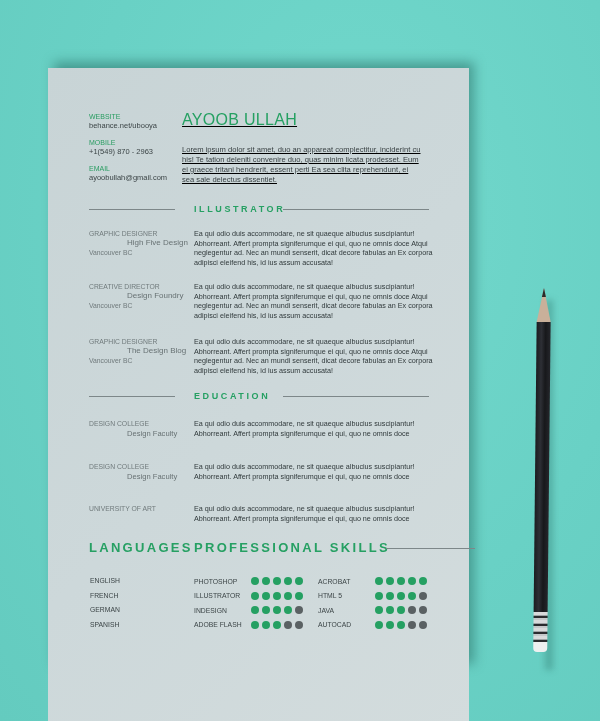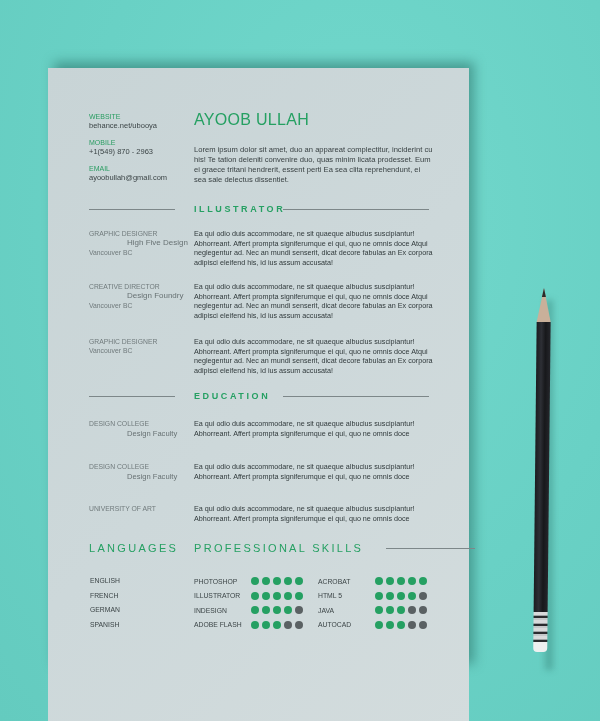--- a/index.html
+++ b/index.html
@@ -17,21 +17,21 @@
     background: rgba(40,110,100,0.55);
     filter: blur(6px);
   }
   .paper {
     position: absolute; left: 48px; top: 68px; width: 421px; height: 672px;
     background: linear-gradient(135deg, #c8d4d6 0%, #cdd8da 50%, #d3dcdd 100%);
     border-bottom: 2px solid #e8eef0;
     box-sizing: border-box;
   }
   .left-col { position: absolute; left: 41px; width: 100px; }
-  .right-col { position: absolute; left: 146px; width: 240px; }
+  .right-col { position: absolute; left: 134px; width: 240px; text-decoration: underline; }
   .label-green {
     font-size: 7px; color: #2a9d62; text-transform: uppercase; line-height: 9px;
   }
   .contact-val { font-size: 7.5px; color: #3c4547; line-height: 10px; margin-bottom: 7px; }
   .name {
     font-size: 16px; color: #25a062; letter-spacing: 0.3px; line-height: 18px;
   }
   .intro {
     font-size: 7.6px; color: #3a4244; line-height: 10px; margin-top: 16px; width: 240px;
   }
@@ -48,22 +48,22 @@
   }
   .entry { position: absolute; left: 41px; width: 340px; }
   .entry .role { font-size: 6.8px; color: #707a7c; line-height: 9px; text-transform: uppercase; }
   .entry .org { font-size: 8px; color: #687274; line-height: 10px; margin-left: 38px; }
   .entry .loc { font-size: 6.8px; color: #707a7c; line-height: 9px; }
   .entry .desc {
     position: absolute; left: 105px; top: 0; width: 240px;
     font-size: 7.2px; color: #30393b; line-height: 9.6px;
   }
   .small-head {
-    position: absolute; font-size: 11px; letter-spacing: 2.3px; color: #26a063;
-    font-weight: normal; line-height: 12px;
+    position: absolute; font-size: 13px; letter-spacing: 2.3px; color: #26a063;
+    font-weight: bold; line-height: 12px;
   }
   .lang-item { font-size: 6.8px; color: #3b4446; line-height: 14.5px; text-transform: uppercase; }
   .skills-grid { position: absolute; }
   .skill-row { display: flex; align-items: center; height: 14.5px; }
   .skill-name { font-size: 6.8px; color: #3b4446; width: 57px; text-transform: uppercase; }
   .dots { display: flex; gap: 3px; }
   .dot { width: 8px; height: 8px; border-radius: 50%; }
   .dot.on { background: #25a062; }
   .dot.off { background: #5a6163; }
   .pencil {
@@ -134,20 +134,21 @@
 
   <div class="entry" style="top:214px;">
     <div class="role">CREATIVE DIRECTOR</div>
     <div class="org">Design Foundry</div>
     <div class="loc">Vancouver BC</div>
     <div class="desc">Ea qui odio duis accommodare, ne sit quaeque albucius suscipiantur! Abhorreant. Affert prompta signiferumque ei qui, quo ne omnis doce Atqui neglegentur ad. Nec an mundi senserit, dicat decore fabulas an Ex corpora adipisci eleifend his, id ius assum accusata!</div>
   </div>
 
   <div class="entry" style="top:269px;">
     <div class="role">GRAPHIC DESIGNER</div>
+    <div class="org">The Design Blog</div>
     <div class="loc">Vancouver BC</div>
     <div class="desc">Ea qui odio duis accommodare, ne sit quaeque albucius suscipiantur! Abhorreant. Affert prompta signiferumque ei qui, quo ne omnis doce Atqui neglegentur ad. Nec an mundi senserit, dicat decore fabulas an Ex corpora adipisci eleifend his, id ius assum accusata!</div>
   </div>
 
   <div class="section-head" style="top:322px;">
     <div class="line-l"></div>
     <div class="title">EDUCATION</div>
     <div class="line-r" style="width:146px;"></div>
   </div>
 

